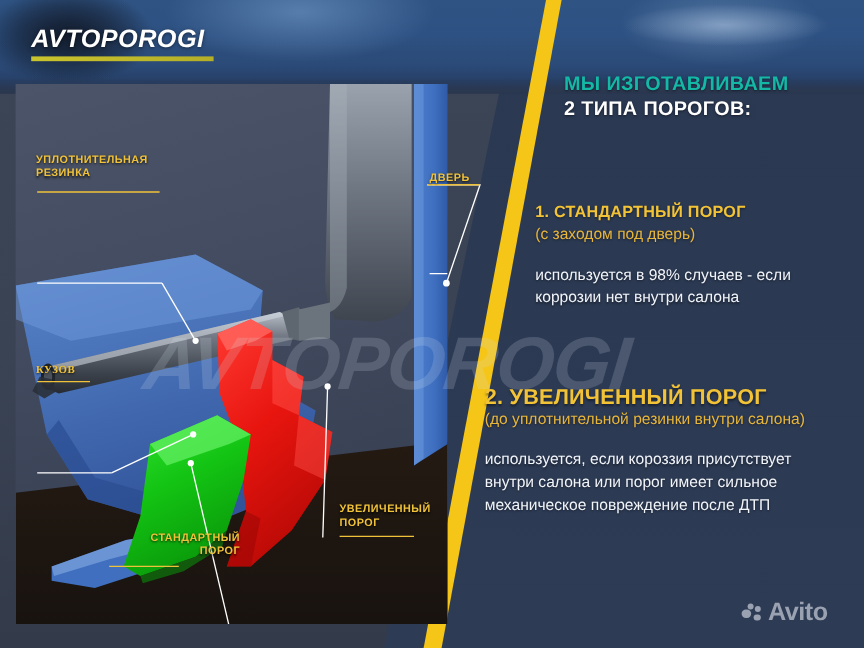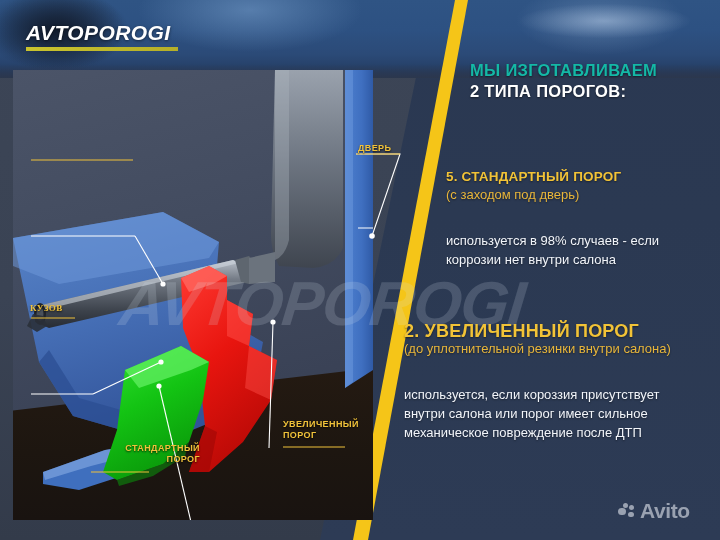--- a/index.html
+++ b/index.html
@@ -124,21 +124,21 @@
 
   .sec-title{
     font-size:13.5px;font-weight:bold;color:#f2c337;line-height:18px;letter-spacing:.2px;
     text-shadow:0 1px 2px rgba(0,0,0,.45);
   }
   .sec-sub{
     font-size:13px;color:#e8b63b;line-height:18px;
     text-shadow:0 1px 2px rgba(0,0,0,.45);
   }
   .sec-body{
-    margin-top:27px;
+    margin-top:15px;
     font-size:13px;color:#f2f5fa;line-height:19px;
     text-shadow:0 1px 2px rgba(0,0,0,.45);
   }
   .block2 .sec-title{font-size:18px;}
   .block2 .sec-body{}
 
   
   .avito{
     position:absolute;left:618px;top:500px;
     display:flex;align-items:center;gap:4px;justify-content:center;
@@ -273,36 +273,38 @@
       </g>
     </svg>
   </div>
 
   <svg style="position:absolute;left:340px;top:140px;" width="70" height="110">
     <path d="M16,14 L60,14 L32,96" stroke="#ffffff" stroke-width="1.1" fill="none"></path>
     <circle cx="32" cy="96" r="2.8" fill="#ffffff"></circle>
     <line x1="16" y1="14" x2="60" y2="14" stroke="#f0c23a" stroke-width="1.2"></line>
   </svg>
 
+  <div class="callout lbl-rubber">УПЛОТНИТЕЛЬНАЯ
+РЕЗИНКА</div>
   <div class="callout lbl-kuzov">КУЗОВ</div>
   <div class="callout lbl-door">ДВЕРЬ</div>
   <div class="callout lbl-std">СТАНДАРТНЫЙ
 ПОРОГ</div>
   <div class="callout lbl-big">УВЕЛИЧЕННЫЙ
 ПОРОГ</div>
 
   <div class="watermark">AVTOPOROGI</div>
 
   <div class="rtext headline">
     <div class="h1">МЫ ИЗГОТАВЛИВАЕМ</div>
     <div class="h2">2 ТИПА ПОРОГОВ:</div>
   </div>
 
   <div class="rtext block1">
-    <div class="sec-title">5. СТАНДАРТНЫЙ ПОРОГ</div>
+    <div class="sec-title">1. СТАНДАРТНЫЙ ПОРОГ</div>
     <div class="sec-sub">(с заходом под дверь)</div>
     <div class="sec-body">используется в 98% случаев - если коррозии нет внутри салона</div>
   </div>
 
   <div class="rtext block2">
     <div class="sec-title">2. УВЕЛИЧЕННЫЙ ПОРОГ</div>
     <div class="sec-sub">(до уплотнительной резинки внутри салона)</div>
     <div class="sec-body">используется, если короззия присутствует внутри салона или порог имеет сильное механическое повреждение после ДТП</div>
   </div>
 

